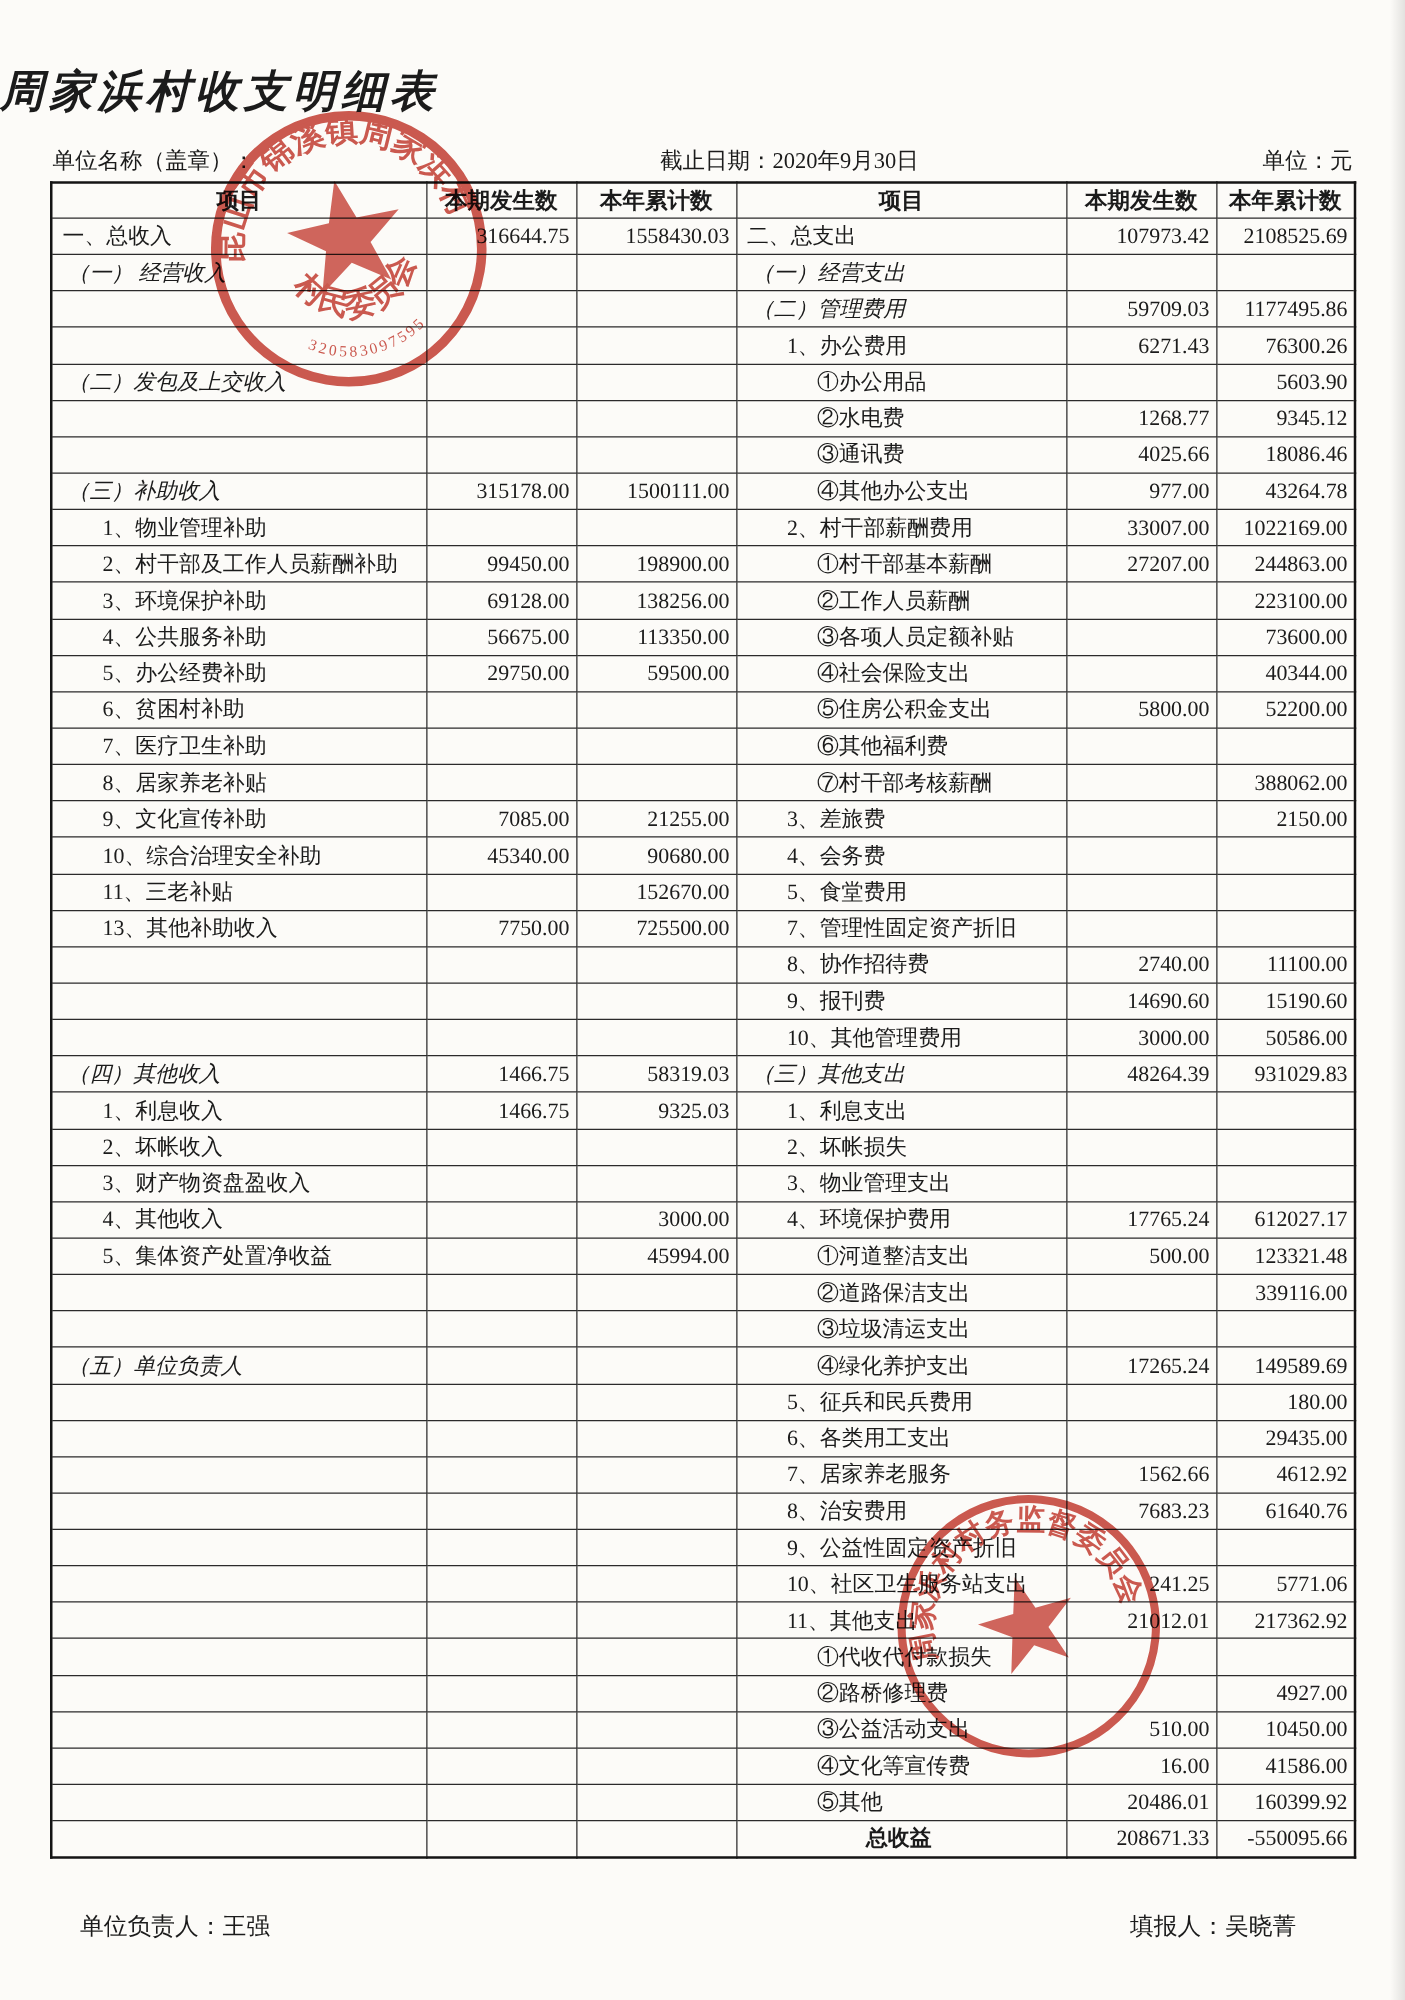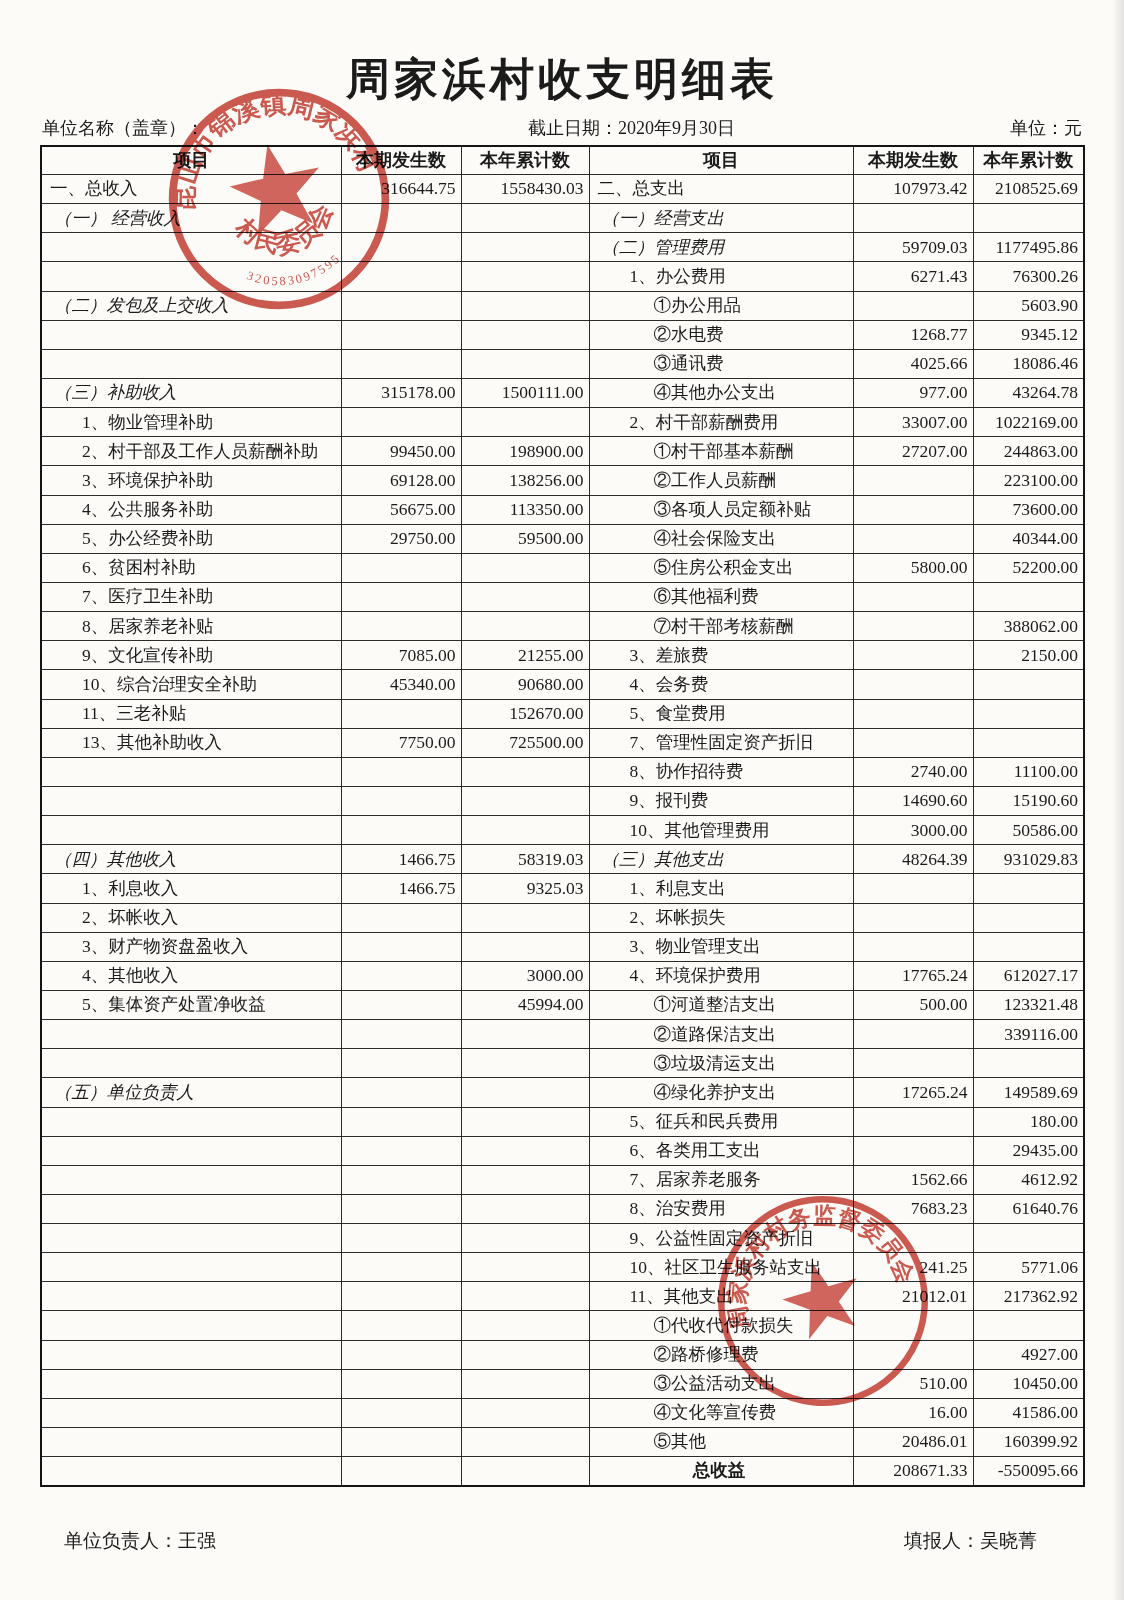--- a/index.html
+++ b/index.html
@@ -4,22 +4,22 @@
 <style>
   html,body{margin:0;padding:0;}
   body{
     width:1124px;height:1600px;position:relative;overflow:hidden;
     background:#fcfbf8;color:#1b1b1b;
     font-family:"Liberation Serif","DejaVu Serif",serif;
   }
   .page{position:absolute;inset:0;}
   .edge-shade{position:absolute;top:0;right:0;width:12px;height:1600px;
     background:linear-gradient(to right,rgba(0,0,0,0),rgba(0,0,0,0.10));}
-  .title{position:absolute;top:50px;left:0;width:100%;text-align:center;
-    font-size:44px;font-weight:700;letter-spacing:4px;}
+  .title{position:absolute;top:50px;left:0;width:100%;
+    font-size:35px;font-weight:700;letter-spacing:4px;font-style:italic;}
   .meta{position:absolute;top:116px;left:40px;width:1044px;height:26px;font-size:18px;}
   .meta-unit{position:absolute;left:2px;top:0;}
   .meta-date{position:absolute;left:488px;top:0;}
   .meta-currency{position:absolute;right:2px;top:0;}
 
   table.sheet{position:absolute;left:40px;top:145px;width:1043px;
     border-collapse:collapse;table-layout:fixed;
     border:2px solid #141414;}
   .sheet th,.sheet td{border:1px solid #2b2b2b;padding:0 4px;
     font-size:17.5px;line-height:1.1;overflow:hidden;white-space:nowrap;}

